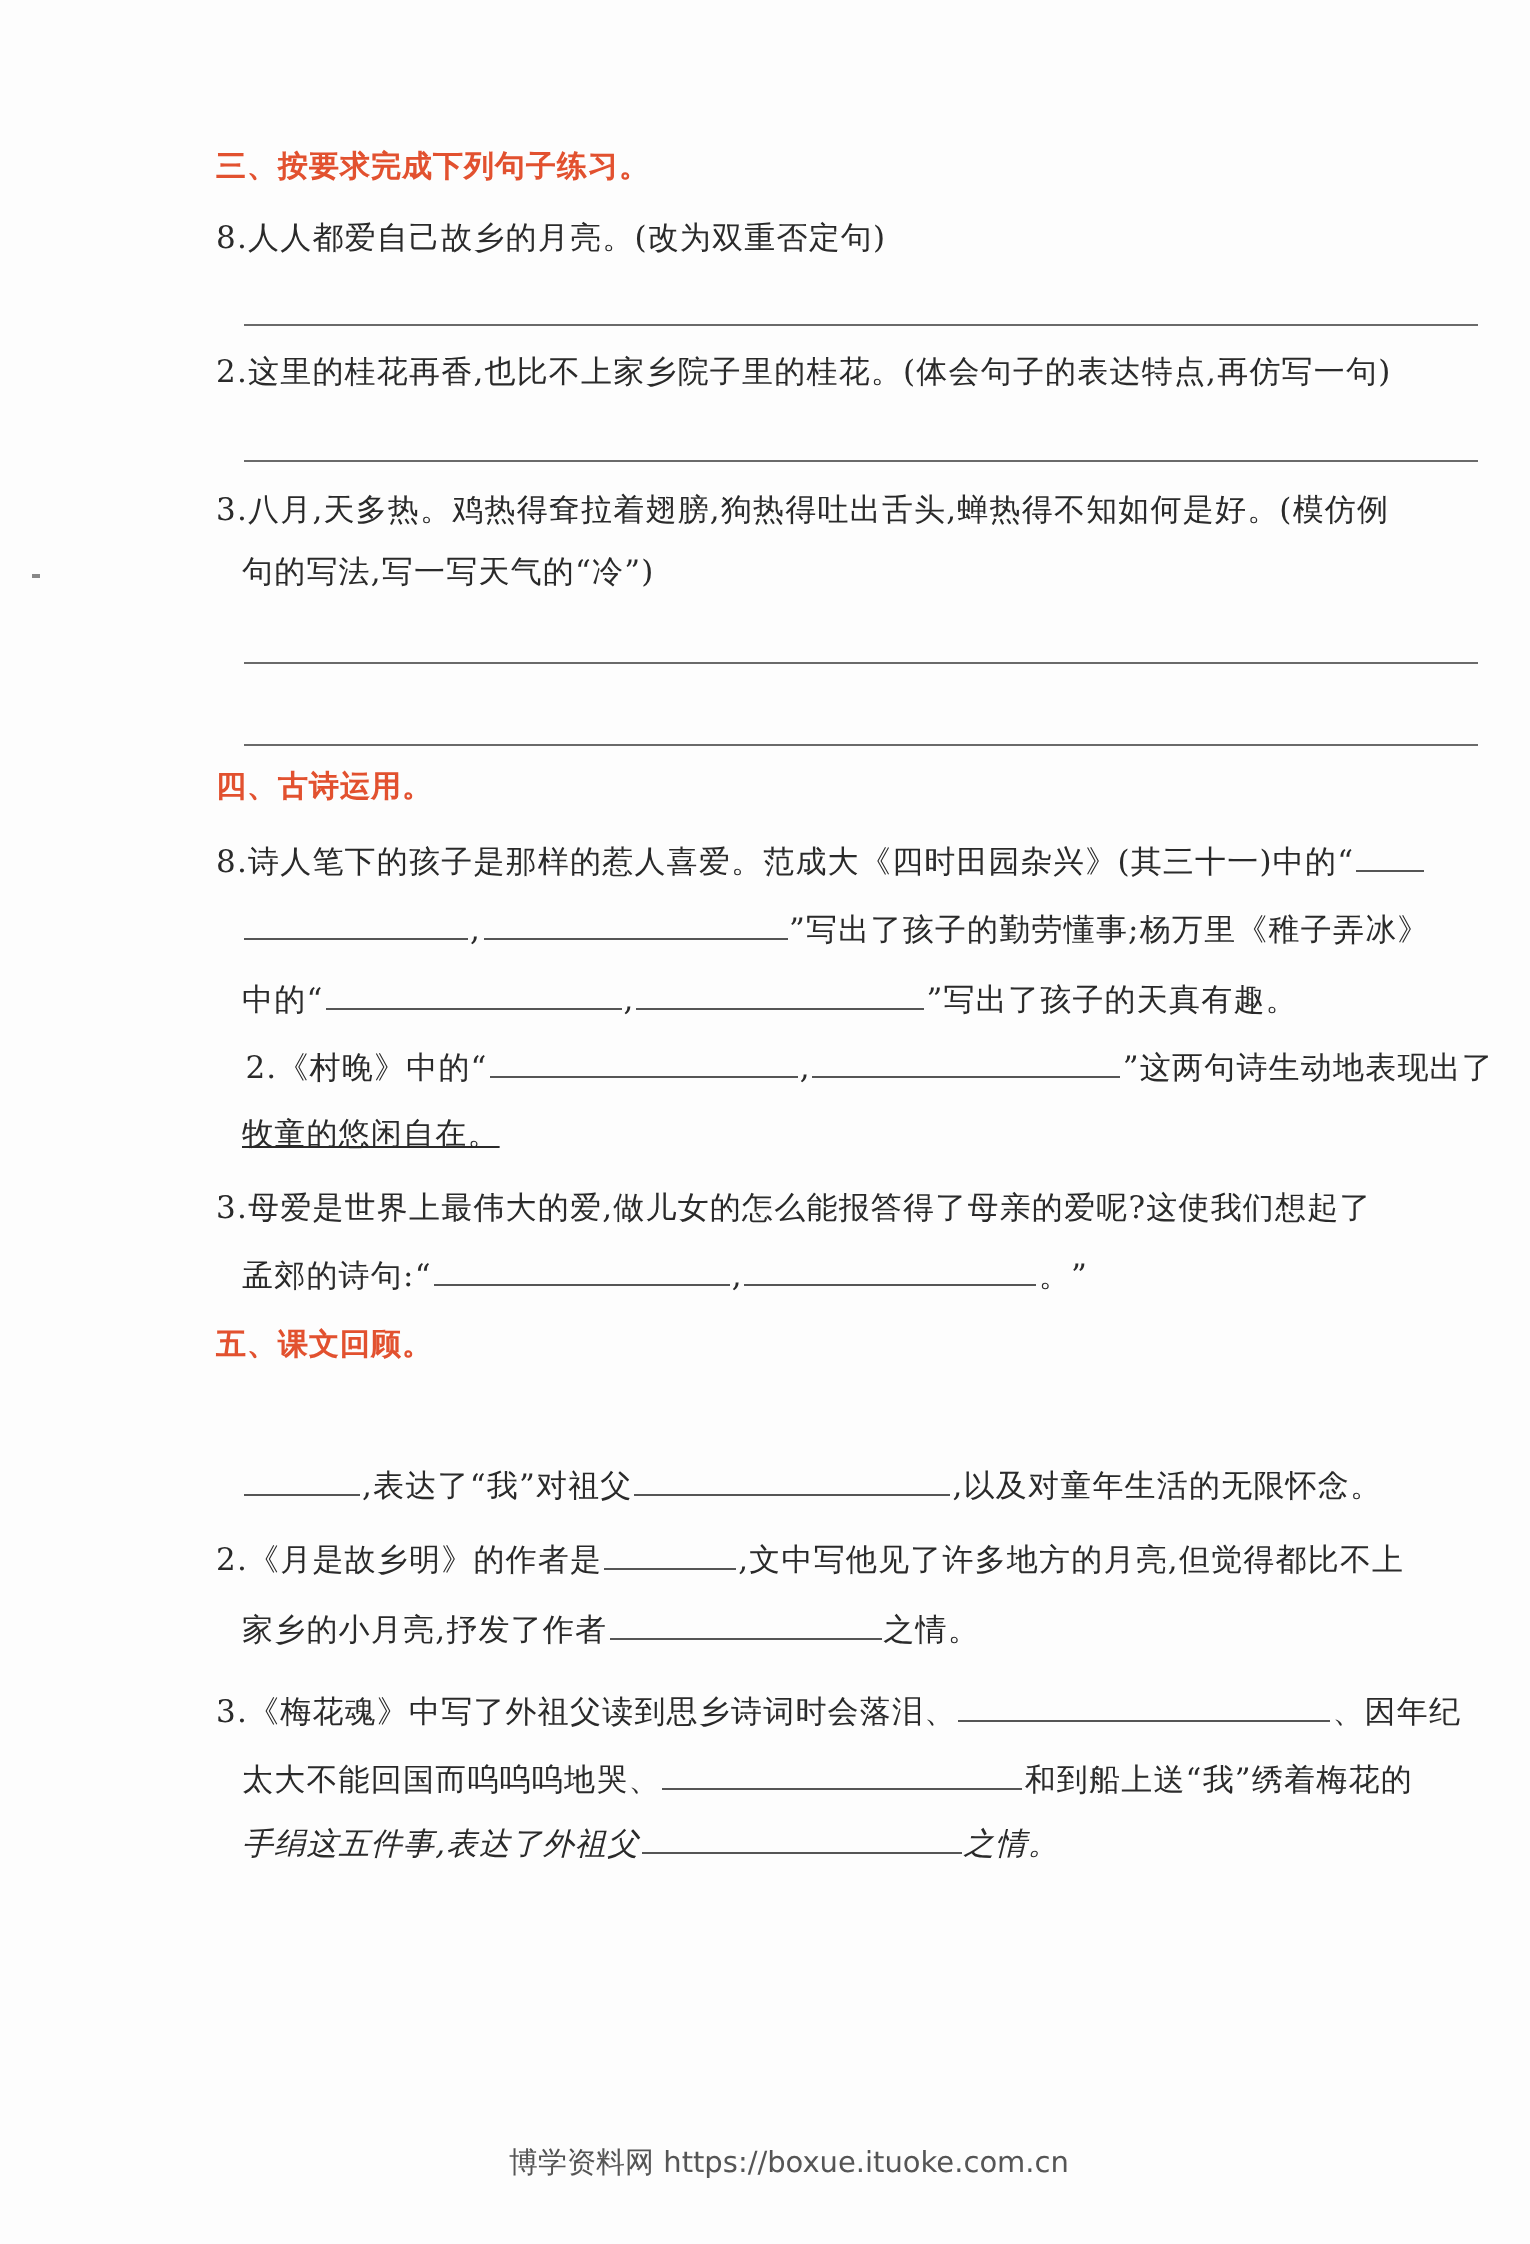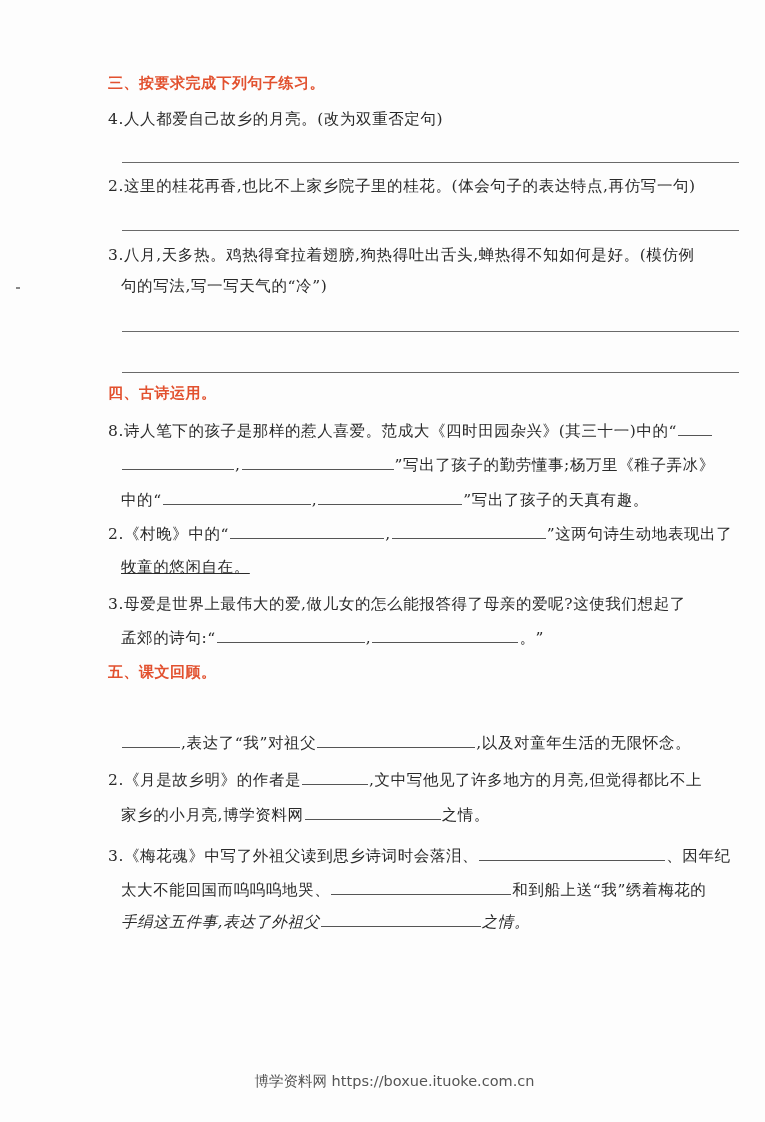--- a/index.html
+++ b/index.html
@@ -41,21 +41,21 @@
   </style>
 </head>
 <body>
 
 <div class="page">
 
   <div class="mark"></div>
 
   <div class="sec-title" style="top:74px;">三、按要求完成下列句子练习。</div>
 
-  <div class="line" style="top:109px;">4.人人都爱自己故乡的月亮。(改为双重否定句)</div>
+  <div class="line" style="top:109px;">8.人人都爱自己故乡的月亮。(改为双重否定句)</div>
   <div class="rule" style="top:162px;"></div>
 
   <div class="line" style="top:176px;">2.这里的桂花再香,也比不上家乡院子里的桂花。(体会句子的表达特点,再仿写一句)</div>
   <div class="rule" style="top:230px;"></div>
 
   <div class="line" style="top:245px;">3.八月,天多热。鸡热得耷拉着翅膀,狗热得吐出舌头,蝉热得不知如何是好。(模仿例</div>
   <div class="line indent" style="top:276px;">句的写法,写一写天气的“冷”)</div>
   <div class="rule" style="top:331px;"></div>
   <div class="rule" style="top:372px;"></div>
 
@@ -64,41 +64,41 @@
   <div class="line" style="top:421px;">
     <span>8.诗人笔下的孩子是那样的惹人喜爱。范成大《四时田园杂兴》(其三十一)中的“</span><span class="blank" style="width:34px;"></span>
   </div>
   <div class="line indent" style="top:455px;">
     <span class="blank" style="width:112px;"></span><span>,</span><span class="blank" style="width:152px;"></span><span>”写出了孩子的勤劳懂事;杨万里《稚子弄冰》</span>
   </div>
   <div class="line indent" style="top:490px;">
     <span>中的“</span><span class="blank" style="width:148px;"></span><span>,</span><span class="blank" style="width:144px;"></span><span>”写出了孩子的天真有趣。</span>
   </div>
 
-  <div class="line" style="top:524px;">
+  <div class="line" style="top:524px;text-align:right;">
     <span>2.《村晚》中的“</span><span class="blank" style="width:154px;"></span><span>,</span><span class="blank" style="width:154px;"></span><span>”这两句诗生动地表现出了</span>
   </div>
   <div class="line indent" style="top:557px;text-decoration:underline;">牧童的悠闲自在。</div>
 
   <div class="line" style="top:594px;">3.母爱是世界上最伟大的爱,做儿女的怎么能报答得了母亲的爱呢?这使我们想起了</div>
   <div class="line indent" style="top:628px;">
     <span>孟郊的诗句:“</span><span class="blank" style="width:148px;"></span><span>,</span><span class="blank" style="width:146px;"></span><span>。”</span>
   </div>
 
   <div class="sec-title" style="top:663px;">五、课文回顾。</div>
 
   <div class="line indent" style="top:733px;">
     <span class="blank" style="width:58px;"></span><span>,表达了“我”对祖父</span><span class="blank" style="width:158px;"></span><span>,以及对童年生活的无限怀念。</span>
   </div>
 
   <div class="line" style="top:770px;">
     <span>2.《月是故乡明》的作者是</span><span class="blank" style="width:66px;"></span><span>,文中写他见了许多地方的月亮,但觉得都比不上</span>
   </div>
   <div class="line indent" style="top:805px;">
-    <span>家乡的小月亮,博学资料网</span><span class="blank" style="width:136px;"></span><span>之情。</span>
+    <span>家乡的小月亮,抒发了作者</span><span class="blank" style="width:136px;"></span><span>之情。</span>
   </div>
 
   <div class="line" style="top:846px;">
     <span>3.《梅花魂》中写了外祖父读到思乡诗词时会落泪、</span><span class="blank" style="width:186px;"></span><span>、因年纪</span>
   </div>
   <div class="line indent" style="top:880px;">
     <span>太大不能回国而呜呜呜地哭、</span><span class="blank" style="width:180px;"></span><span>和到船上送“我”绣着梅花的</span>
   </div>
   <div class="line indent" style="top:912px;font-style:italic;">
     <span>手绢这五件事,表达了外祖父</span><span class="blank" style="width:160px;"></span><span>之情。</span>

